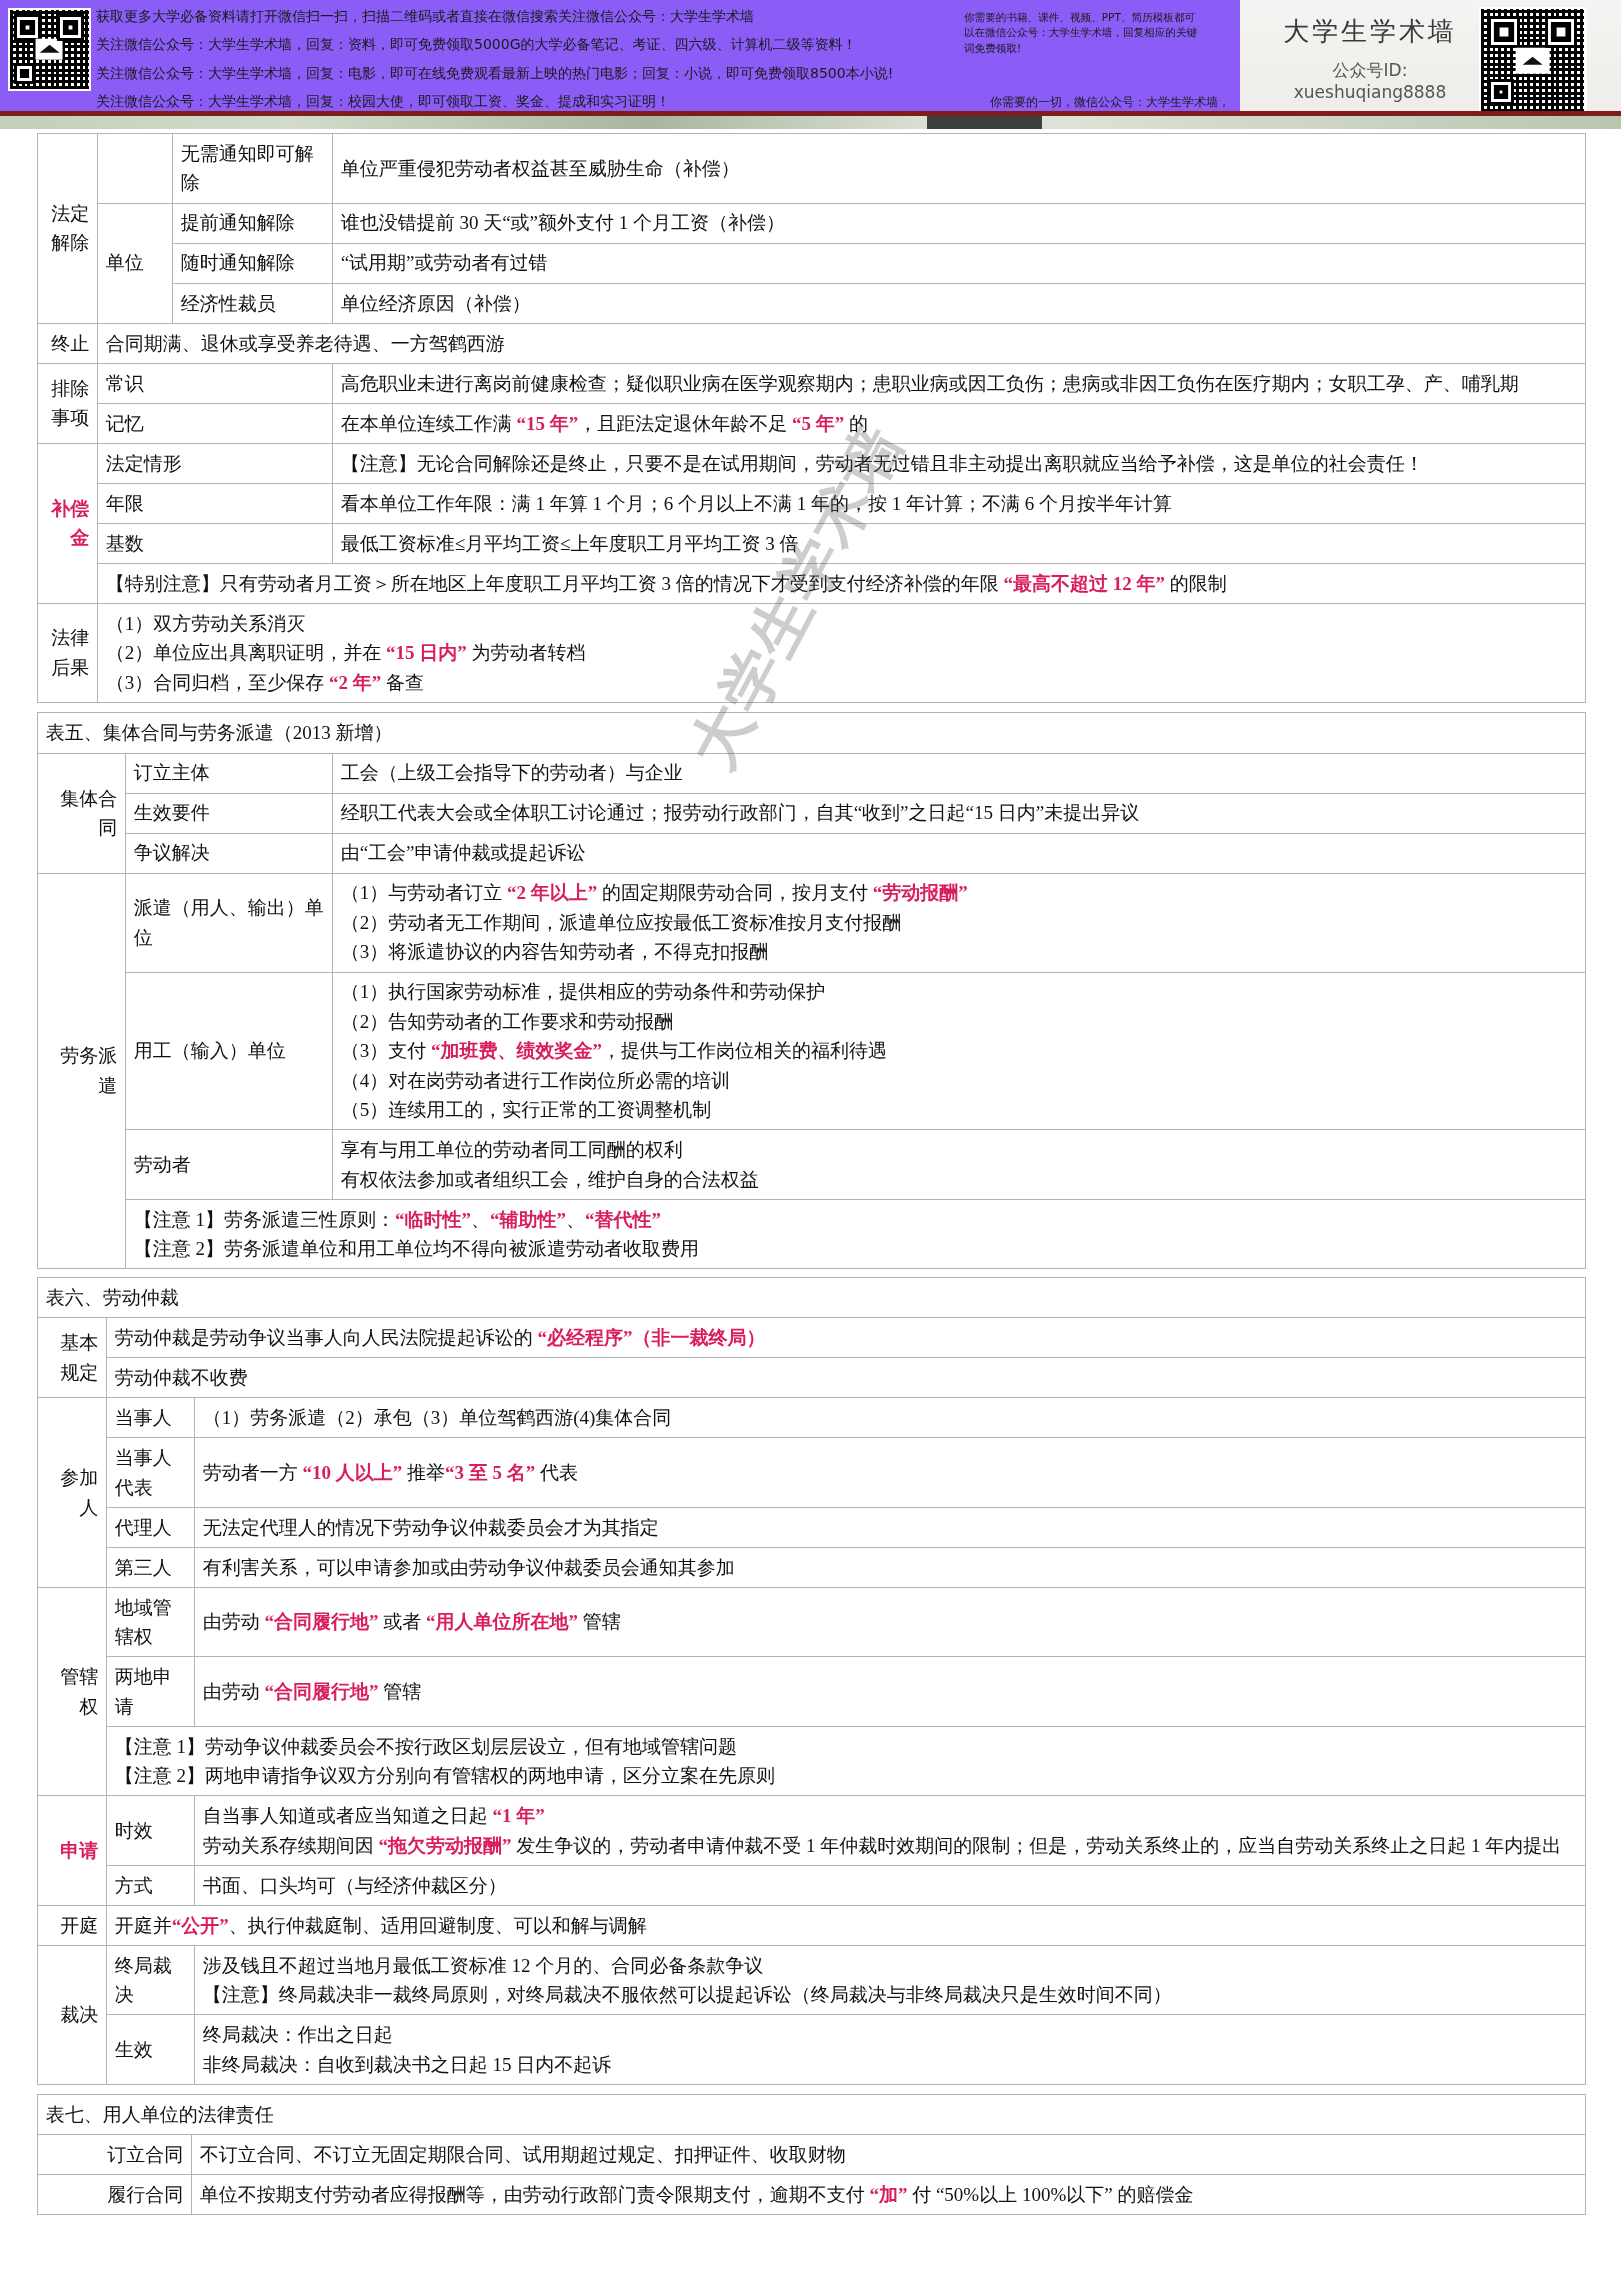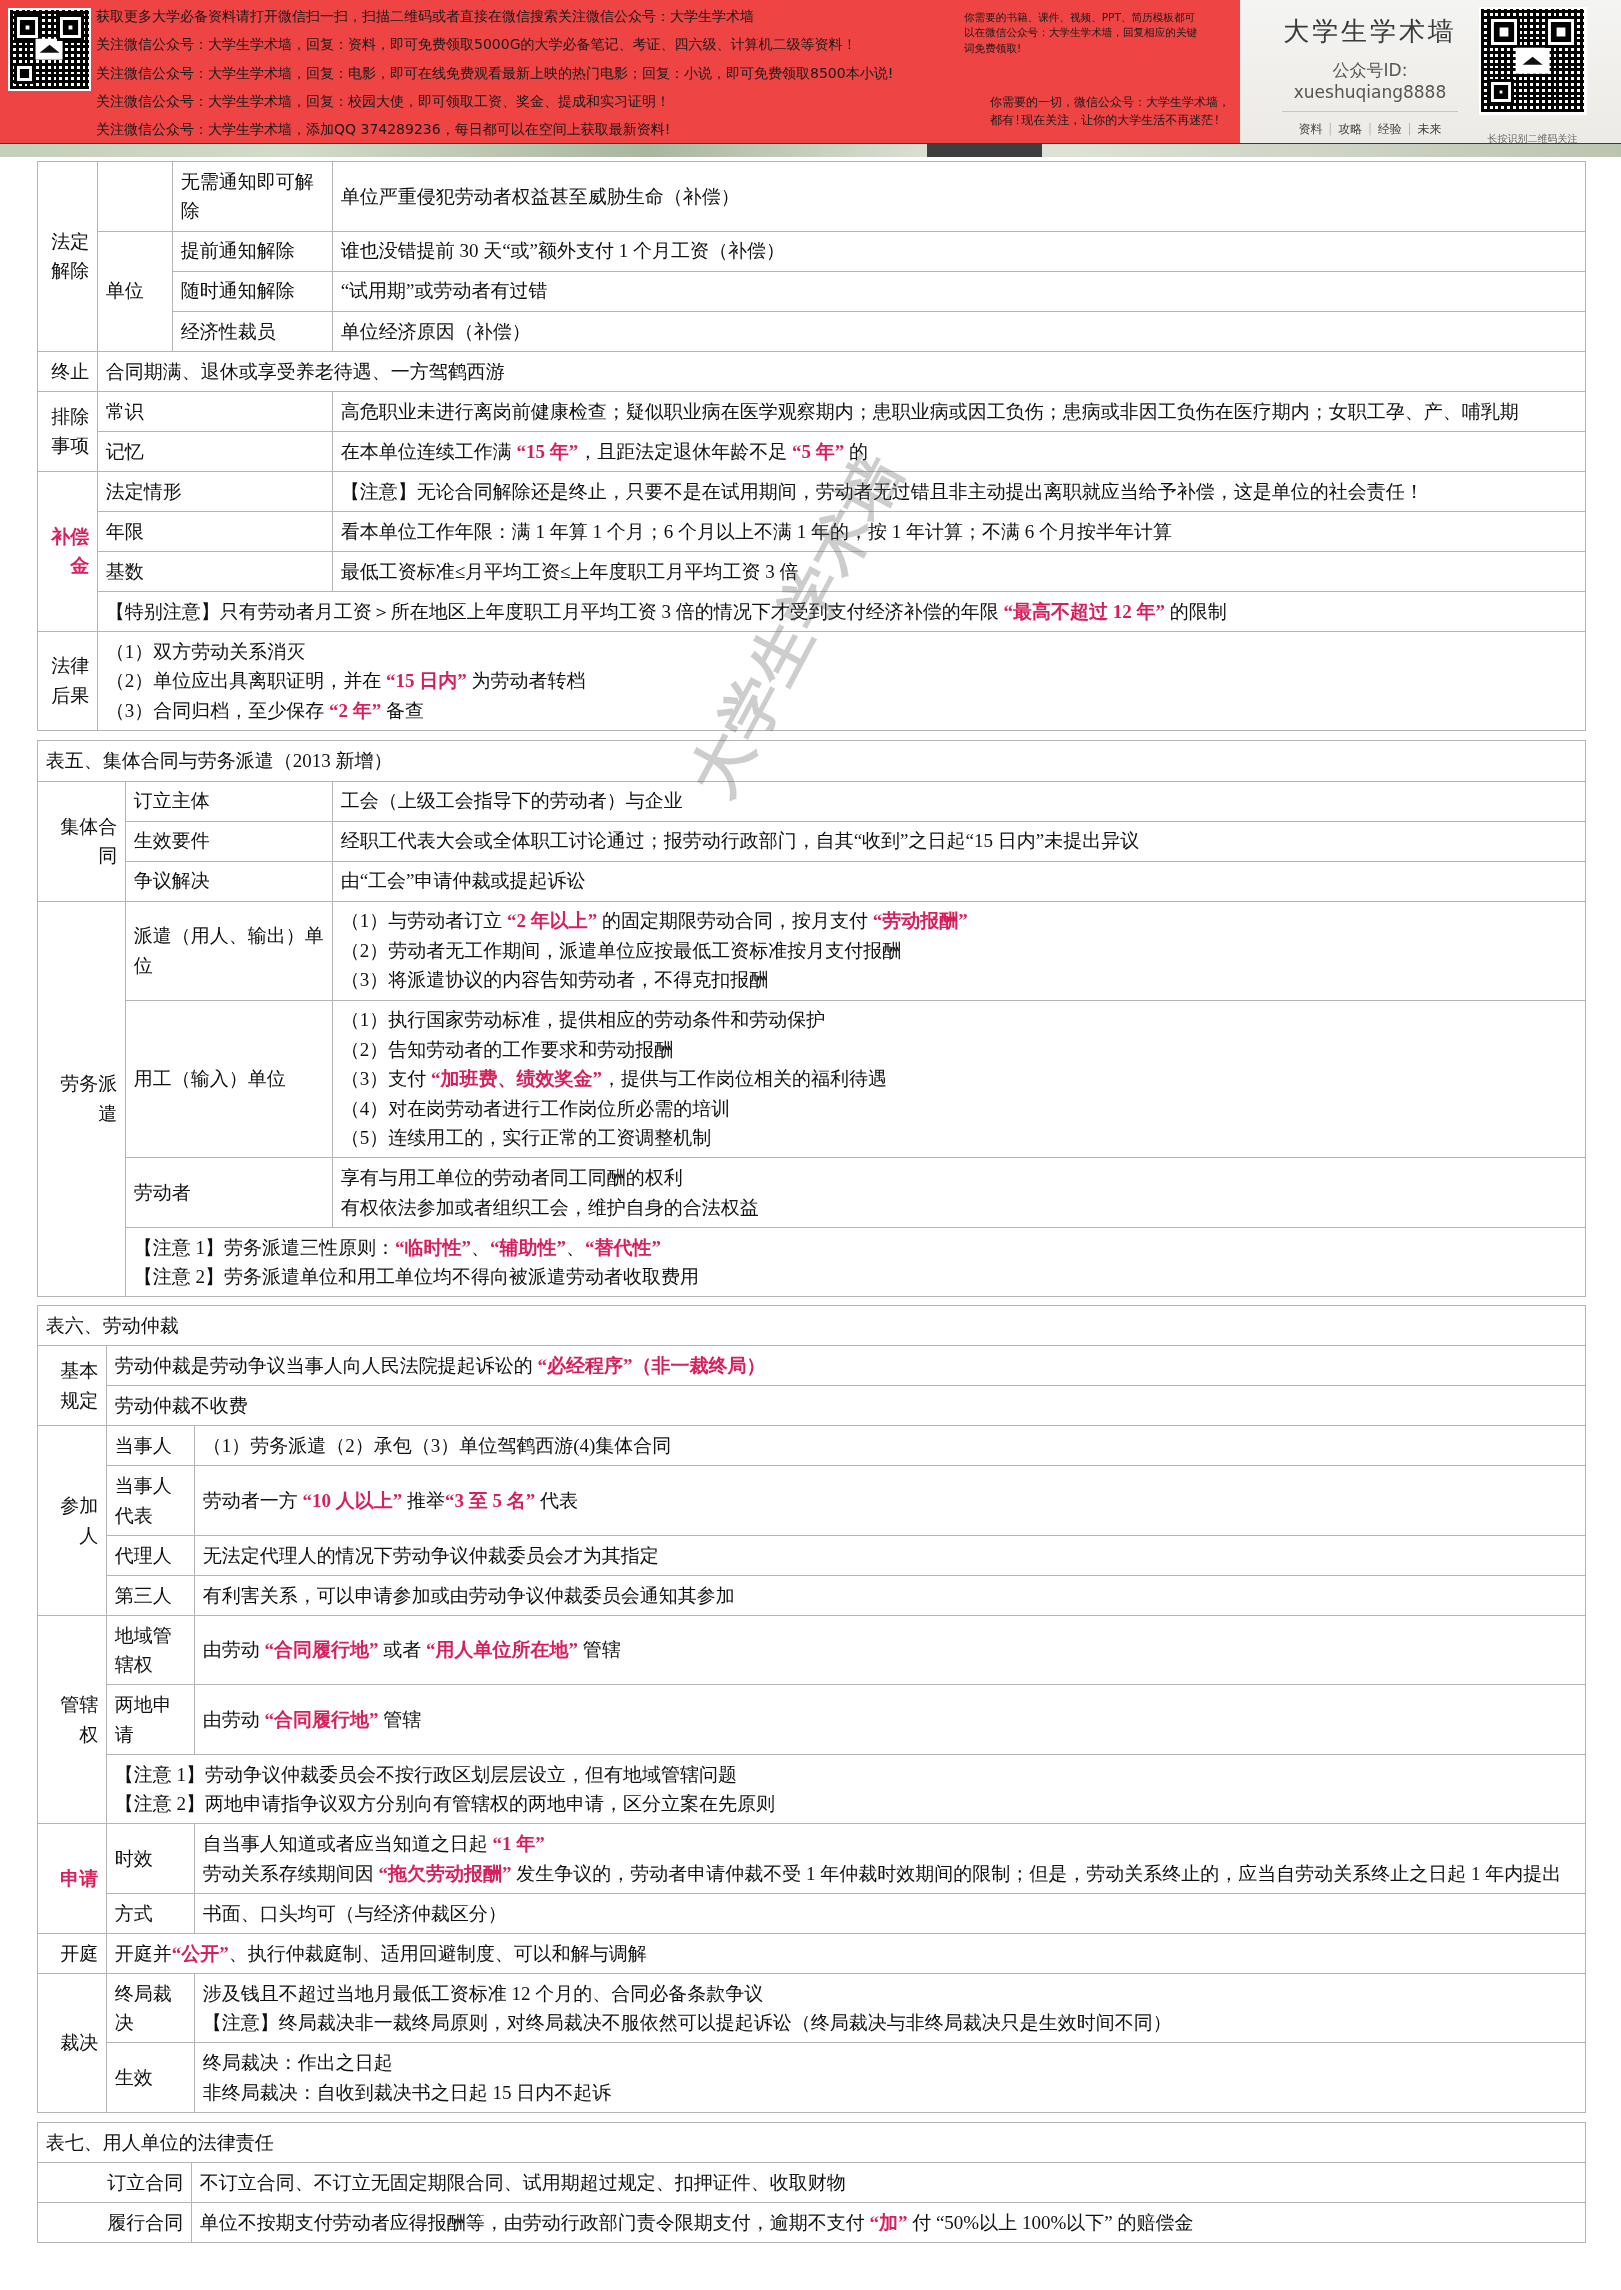--- a/index.html
+++ b/index.html
@@ -13,24 +13,24 @@
     position: relative;
     font-family: "Liberation Serif", "DejaVu Serif", serif;
     color: #111;
     overflow: hidden;
   }
 
   
   .banner {
     position: relative;
     width: 1622px;
-    height: 144px;
-    background: #ef4444;
+    height: 116px;
+    background: #8b5cf6;
     overflow: hidden;
-    border-bottom: 1px solid #7f1d1d;
+    border-bottom: 5px solid #7f1d1d;
   }
   .banner-qr-left {
     position: absolute;
     left: 7.7px; top: 7.7px;
     width: 83px; height: 83px;
     background: #fff;
     padding: 1.9px;
   }
   .qr {
     width: 100%; height: 100%;

